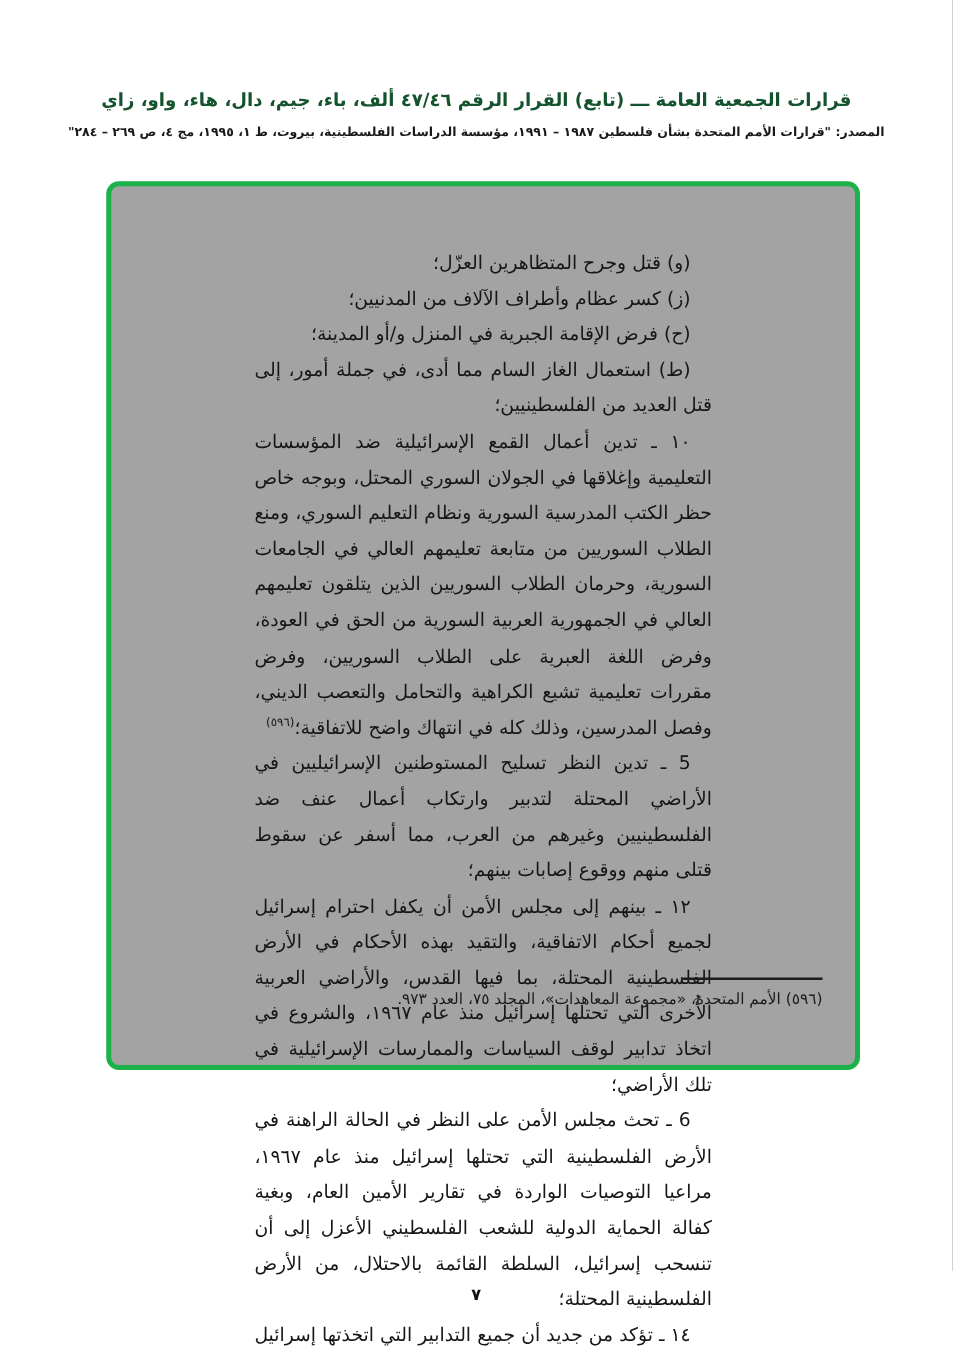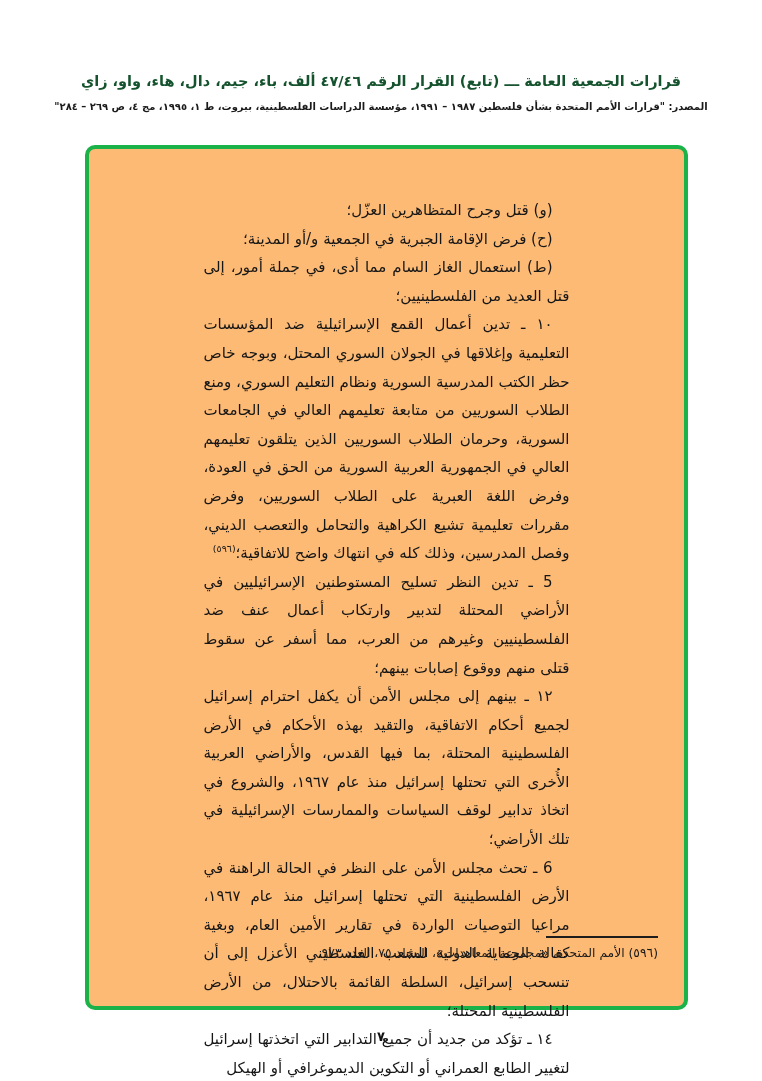--- a/index.html
+++ b/index.html
@@ -28,25 +28,25 @@
     position: absolute; top: 101px; left: 0; right: 0;
     text-align: center;
     font-weight: bold;
     font-size: 10px;
     color: #1a1a1a;
   }
   
   .green-box {
     position: absolute;
     top: 145px; left: 85px;
-    width: 603px; height: 865px;
+    width: 603px; height: 711px;
     box-sizing: border-box;
     border: 4px solid #1bb24a;
     border-radius: 10px;
-    background: #fdba74;
+    background: #a3a3a3;
   }
   
   .text-column {
     width: 366px;
     margin: 47px auto 0 auto;
     text-align: justify;
     font-size: 15px;
     line-height: 28.6px;
     color: #161616;
   }
@@ -96,22 +96,23 @@
   <div class="doc-title">قرارات الجمعية العامة ـــ (تابع) القرار الرقم ٤٧/٤٦ ألف، باء، جيم، دال، هاء، واو، زاي</div>
 
   <div class="doc-source">المصدر: "قرارات الأمم المتحدة بشأن فلسطين ١٩٨٧ – ١٩٩١، مؤسسة الدراسات الفلسطينية، بيروت، ط ١، ١٩٩٥، مج ٤، ص ٢٦٩ – ٢٨٤"</div>
 
   <div class="green-box">
 
     <div class="text-column">
 
       <p><span>(و)</span><span> قتل وجرح المتظاهرين العزّل؛</span></p>
 
+      <p><span>(ز)</span><span> كسر عظام وأطراف الآلاف من المدنيين؛</span></p>
 
-      <p><span>(ح)</span><span> فرض الإقامة الجبرية في الجمعية و/أو المدينة؛</span></p>
+      <p><span>(ح)</span><span> فرض الإقامة الجبرية في المنزل و/أو المدينة؛</span></p>
 
       <p><span>(ط)</span><span> استعمال الغاز السام مما أدى، في جملة أمور، إلى قتل العديد من الفلسطينيين؛</span></p>
 
       <p><span>١٠ ـ </span><b>تدين</b><span> أعمال القمع الإسرائيلية ضد المؤسسات التعليمية وإغلاقها في الجولان السوري المحتل، وبوجه خاص حظر الكتب المدرسية السورية ونظام التعليم السوري، ومنع الطلاب السوريين من متابعة تعليمهم العالي في الجامعات السورية، وحرمان الطلاب السوريين الذين يتلقون تعليمهم العالي في الجمهورية العربية السورية من الحق في العودة، وفرض اللغة العبرية على الطلاب السوريين، وفرض مقررات تعليمية تشيع الكراهية والتحامل والتعصب الديني، وفصل المدرسين، وذلك كله في انتهاك واضح للاتفاقية؛</span><span class="fn-ref-sup">(٥٩٦)</span></p>
 
       <p><span>5 ـ </span><b>تدين النظر</b><span> تسليح المستوطنين الإسرائيليين في الأراضي المحتلة لتدبير وارتكاب أعمال عنف ضد الفلسطينيين وغيرهم من العرب، مما أسفر عن سقوط قتلى منهم ووقوع إصابات بينهم؛</span></p>
 
       <p><span>١٢ ـ </span><b>بينهم</b><span> إلى مجلس الأمن أن يكفل احترام إسرائيل لجميع أحكام الاتفاقية، والتقيد بهذه الأحكام في الأرض الفلسطينية المحتلة، بما فيها القدس، والأراضي العربية الأُخرى التي تحتلها إسرائيل منذ عام ١٩٦٧، والشروع في اتخاذ تدابير لوقف السياسات والممارسات الإسرائيلية في تلك الأراضي؛</span></p>
 
       <p><span>6 ـ </span><b>تحث</b><span> مجلس الأمن على النظر في الحالة الراهنة في الأرض الفلسطينية التي تحتلها إسرائيل منذ عام ١٩٦٧، مراعيا التوصيات الواردة في تقارير الأمين العام، وبغية كفالة الحماية الدولية للشعب الفلسطيني الأعزل إلى أن تنسحب إسرائيل، السلطة القائمة بالاحتلال، من الأرض الفلسطينية المحتلة؛</span></p>

